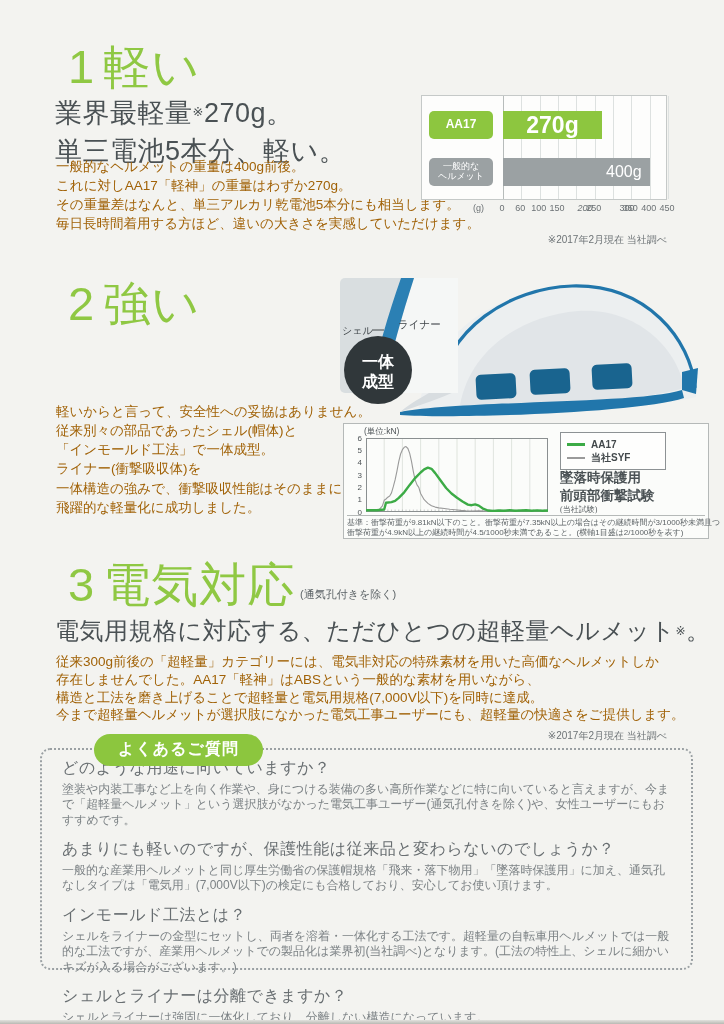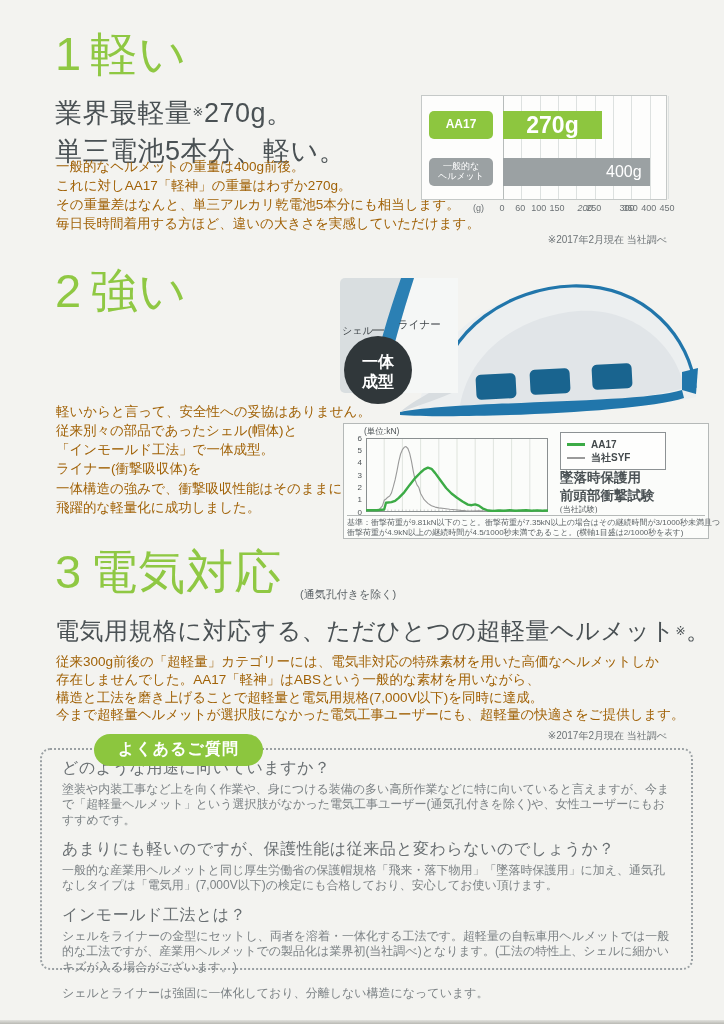--- a/index.html
+++ b/index.html
@@ -6,21 +6,21 @@
   body{background:#9a9a96;font-family:"Liberation Sans","DejaVu Sans",sans-serif;}
   .page{
     position:relative;width:724px;height:1024px;margin:0 auto;overflow:hidden;
     background:linear-gradient(180deg,#f3f3f0 0%,#f5f5f2 45%,#f1f1ee 90%,#ececе8 100%);
     background-color:#f3f3f0;
   }
   .page-edge-bottom{position:absolute;left:0;bottom:0;width:100%;height:4px;
     background:linear-gradient(180deg,#e2e2de,#b9b9b3);}
 
   
-  .sec-title{position:absolute;margin:0;font-weight:normal;color:#8fc843;
+  .sec-title{position:absolute;margin:13px;font-weight:normal;color:#8fc843;
     font-size:47px;letter-spacing:1px;line-height:1;}
   .sec-title .num{margin-right:8px;}
   .sec-heading{position:absolute;margin:0;font-weight:normal;color:#4a5154;
     font-size:27px;line-height:1.42;letter-spacing:0.5px;}
   .sec-body{position:absolute;margin:0;color:#a16207;font-size:13.5px;line-height:1.42;}
   .sec-body div{white-space:nowrap;}
   .ref-small{font-size:13px;vertical-align:6px;}
   .ref-small3{font-size:12px;vertical-align:4px;}
   .footnote{position:absolute;left:0;width:667px;text-align:right;
     font-size:10px;color:#6d7376;}
@@ -326,18 +326,19 @@
     </div>
     <div class="qa">
       <h3 class="qa-q">あまりにも軽いのですが、保護性能は従来品と変わらないのでしょうか？</h3>
       <p class="qa-a">一般的な産業用ヘルメットと同じ厚生労働省の保護帽規格「飛来・落下物用」「墜落時保護用」に加え、通気孔なしタイプは「電気用」(7,000V以下)の検定にも合格しており、安心してお使い頂けます。</p>
     </div>
     <div class="qa">
       <h3 class="qa-q">インモールド工法とは？</h3>
       <p class="qa-a">シェルをライナーの金型にセットし、両者を溶着・一体化する工法です。超軽量の自転車用ヘルメットでは一般的な工法ですが、産業用ヘルメットでの製品化は業界初(当社調べ)となります。(工法の特性上、シェルに細かいキズが入る場合がございます。)</p>
     </div>
     <div class="qa">
+      <h3 class="qa-q">シェルとライナーは分離できますか？</h3>
       <p class="qa-a">シェルとライナーは強固に一体化しており、分離しない構造になっています。</p>
     </div>
   </div>
 
   <div class="page-edge-bottom"></div>
 </div>
 
 </body></html>

